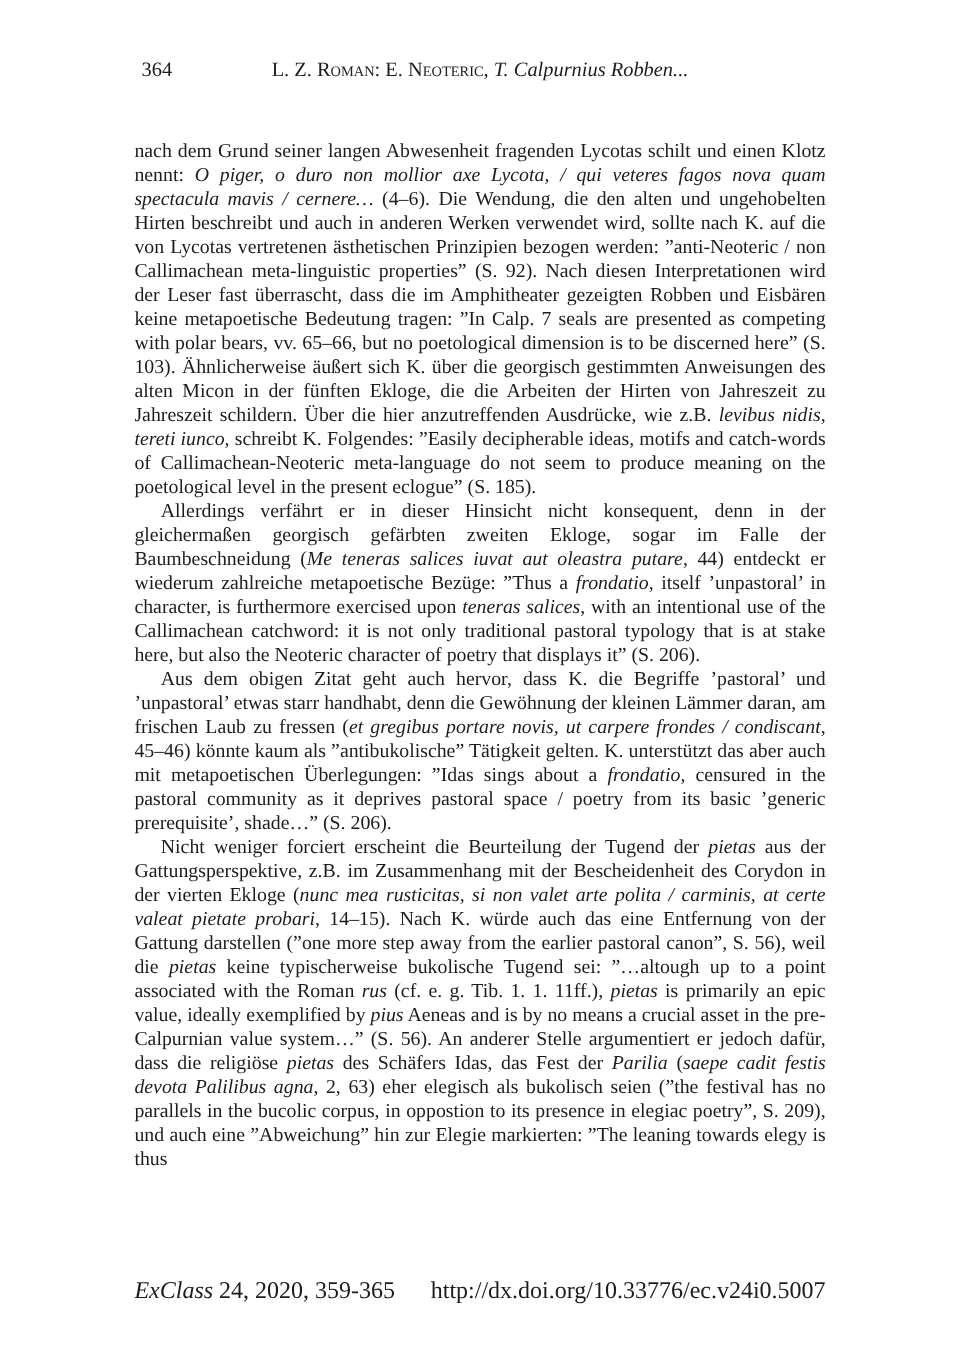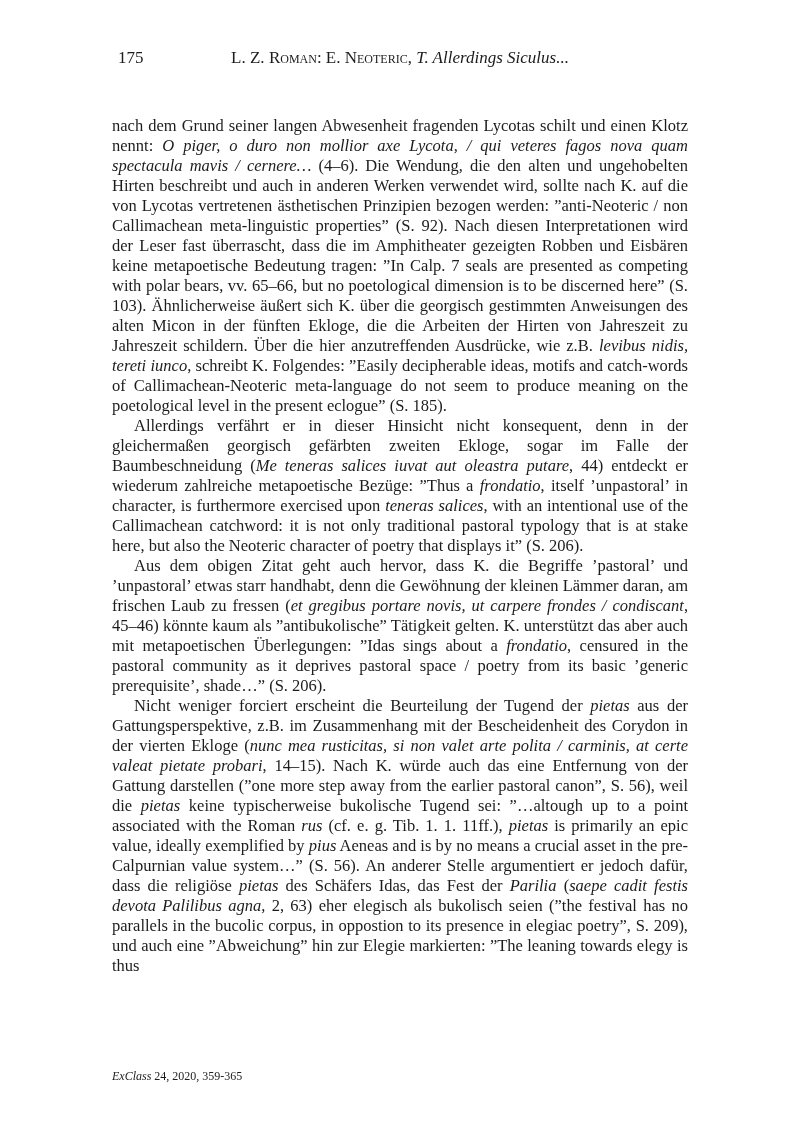--- a/index.html
+++ b/index.html
@@ -50,39 +50,40 @@
   }
   .it { font-style: italic; }
   .sc { font-variant: small-caps; }
   .footer {
     position: absolute;
     top: 1066px;
     left: 112px;
     width: 576px;
     display: flex;
     justify-content: space-between;
-    font-size: 12px;
+    font-size: 20px;
     line-height: 20px;
   }
   .footer .cite .it { font-style: italic; }
 </style>
 </head>
 <body>
 
 <div class="page">
 
   <div class="header">
-    <span class="pagenum">175</span>
-    <span class="running-title"><span>L. Z. </span><span class="sc">Roman</span><span>: E. </span><span class="sc">Neoteric</span><span>, </span><span class="it">T. Allerdings Siculus...</span></span>
+    <span class="pagenum">364</span>
+    <span class="running-title"><span>L. Z. </span><span class="sc">Roman</span><span>: E. </span><span class="sc">Neoteric</span><span>, </span><span class="it">T. Calpurnius Robben...</span></span>
   </div>
 
   <div class="body-text">
       <p class="para"><span>nach dem Grund seiner langen Abwesenheit fragenden Lycotas schilt und einen Klotz nennt: </span><span class="it">O piger, o duro non mollior axe Lycota, / qui veteres fagos nova quam spectacula mavis / cernere…</span><span> (4–6). Die Wendung, die den alten und ungehobelten Hirten beschreibt und auch in anderen Werken verwendet wird, sollte nach K. auf die von Lycotas vertretenen ästhetischen Prinzipien bezogen werden: ”anti-Neoteric / non Callimachean meta-linguistic properties” (S. 92). Nach diesen Interpretationen wird der Leser fast überrascht, dass die im Amphitheater gezeigten Robben und Eisbären keine metapoetische Bedeutung tragen: ”In Calp. 7 seals are presented as competing with polar bears, vv. 65–66, but no poetological dimension is to be discerned here” (S. 103). Ähnlicherweise äußert sich K. über die georgisch gestimmten Anweisungen des alten Micon in der fünften Ekloge, die die Arbeiten der Hirten von Jahreszeit zu Jahreszeit schildern. Über die hier anzutreffenden Ausdrücke, wie z.B. </span><span class="it">levibus nidis, tereti iunco</span><span>, schreibt K. Folgendes: ”Easily decipherable ideas, motifs and catch-words of Callimachean-Neoteric meta-language do not seem to produce meaning on the poetological level in the present eclogue” (S. 185).</span></p>
       <p class="para indent"><span>Allerdings verfährt er in dieser Hinsicht nicht konsequent, denn in der gleichermaßen georgisch gefärbten zweiten Ekloge, sogar im Falle der Baumbeschneidung (</span><span class="it">Me teneras salices iuvat aut oleastra putare</span><span>, 44) entdeckt er wiederum zahlreiche metapoetische Bezüge: ”Thus a </span><span class="it">frondatio</span><span>, itself ’unpastoral’ in character, is furthermore exercised upon </span><span class="it">teneras salices</span><span>, with an intentional use of the Callimachean catchword: it is not only traditional pastoral typology that is at stake here, but also the Neoteric character of poetry that displays it” (S. 206).</span></p>
       <p class="para indent"><span>Aus dem obigen Zitat geht auch hervor, dass K. die Begriffe ’pastoral’ und ’unpastoral’ etwas starr handhabt, denn die Gewöhnung der kleinen Lämmer daran, am frischen Laub zu fressen (</span><span class="it">et gregibus portare novis, ut carpere frondes / condiscant</span><span>, 45–46) könnte kaum als ”antibukolische” Tätigkeit gelten. K. unterstützt das aber auch mit metapoetischen Überlegungen: ”Idas sings about a </span><span class="it">frondatio</span><span>, censured in the pastoral community as it deprives pastoral space / poetry from its basic ’generic prerequisite’, shade…” (S. 206).</span></p>
       <p class="para indent"><span>Nicht weniger forciert erscheint die Beurteilung der Tugend der </span><span class="it">pietas</span><span> aus der Gattungsperspektive, z.B. im Zusammenhang mit der Bescheidenheit des Corydon in der vierten Ekloge (</span><span class="it">nunc mea rusticitas, si non valet arte polita / carminis, at certe valeat pietate probari</span><span>, 14–15). Nach K. würde auch das eine Entfernung von der Gattung darstellen (”one more step away from the earlier pastoral canon”, S. 56), weil die </span><span class="it">pietas</span><span> keine typischerweise bukolische Tugend sei: ”…altough up to a point associated with the Roman </span><span class="it">rus</span><span> (cf. e. g. Tib. 1. 1. 11ff.), </span><span class="it">pietas</span><span> is primarily an epic value, ideally exemplified by </span><span class="it">pius</span><span> Aeneas and is by no means a crucial asset in the pre-Calpurnian value system…” (S. 56). An anderer Stelle argumentiert er jedoch dafür, dass die religiöse </span><span class="it">pietas</span><span> des Schäfers Idas, das Fest der </span><span class="it">Parilia</span><span> (</span><span class="it">saepe cadit festis devota Palilibus agna</span><span>, 2, 63) eher elegisch als bukolisch seien (”the festival has no parallels in the bucolic corpus, in oppostion to its presence in elegiac poetry”, S. 209), und auch eine ”Abweichung” hin zur Elegie markierten: ”The leaning towards elegy is thus</span></p>
     </div>
 
   <div class="footer">
     <span class="cite"><span class="it">ExClass</span><span> 24, 2020, 359-365</span></span>
+    <span class="doi">http://dx.doi.org/10.33776/ec.v24i0.5007</span>
   </div>
 
 </div>
 
 </body></html>

